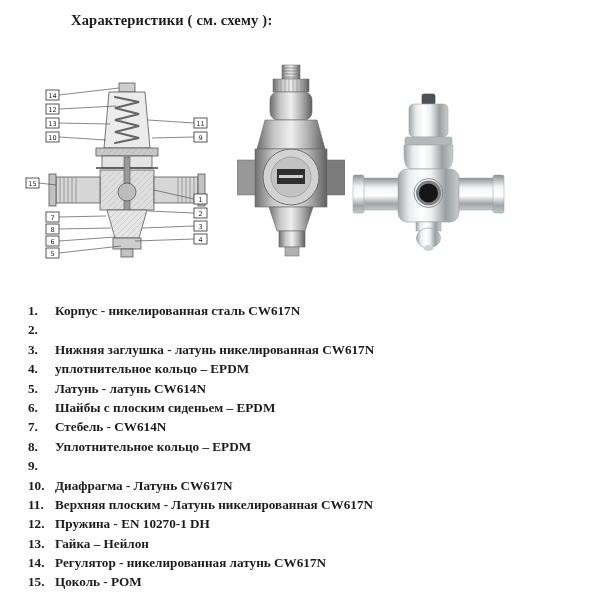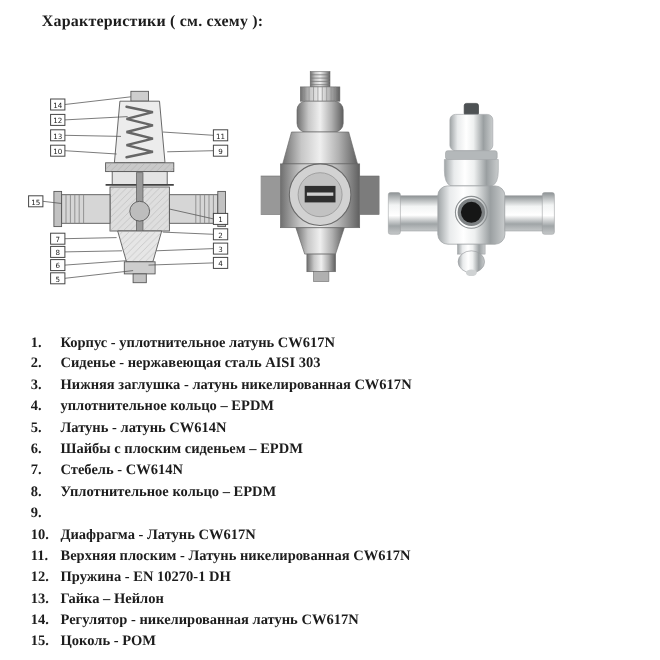--- a/index.html
+++ b/index.html
@@ -1,18 +1,18 @@
 <!DOCTYPE html>
 <html><head>
 <meta charset="utf-8">
 <style>
   html,body{margin:0;padding:0;background:#ffffff;}
   .page{position:relative;width:600px;height:600px;background:#ffffff;overflow:hidden;
         font-family:"Liberation Serif",serif;color:#1c1c1c;}
-  .title{position:absolute;left:38px;top:12px;font-size:14.5px;font-weight:bold;
+  .title{position:absolute;left:71px;top:12px;font-size:14.5px;font-weight:bold;
          letter-spacing:.2px;}
   .fig{position:absolute;}
   .fig-diagram{left:22px;top:78px;width:210px;height:205px;}
   .fig-mid{left:237px;top:63px;width:108px;height:222px;}
   .fig-photo{left:352px;top:92px;width:155px;height:178px;}
   .parts{position:absolute;left:28px;top:303px;right:8px;}
   .part-row{display:flex;align-items:baseline;height:19.4px;font-size:13.2px;font-weight:600;}
   .pnum{width:27px;flex:0 0 27px;}
   .ptxt{flex:1;white-space:nowrap;}
   .callout rect{fill:#ffffff;stroke:#444;stroke-width:0.9;}
@@ -233,25 +233,24 @@
       <rect x="141" y="83" width="11" height="38" rx="2" fill="url(#gV)" stroke="#9a9ea0" stroke-width="0.5"></rect>
       <rect x="64" y="130" width="25" height="9" fill="url(#gH)" stroke="#9a9ea0" stroke-width="0.5"></rect>
       <ellipse cx="76.5" cy="146" rx="12" ry="10" fill="url(#gH)" stroke="#9a9ea0" stroke-width="0.6"></ellipse>
       <ellipse cx="76.5" cy="156" rx="5" ry="3" fill="#cfd2d3"></ellipse>
     </g>
   </svg>
 
   <div class="parts" id="parts-list">
       <div class="part-row">
         <span class="pnum">1.</span>
-        <span class="ptxt">Корпус - уплотнительное латунь CW617N</span>
+        <span class="ptxt">Корпус - никелированная сталь CW617N</span>
       </div>
       <div class="part-row">
         <span class="pnum">2.</span>
-        <span class="ptxt">Сиденье - нержавеющая сталь AISI 303</span>
       </div>
       <div class="part-row">
         <span class="pnum">3.</span>
         <span class="ptxt">Нижняя заглушка - латунь никелированная  CW617N</span>
       </div>
       <div class="part-row">
         <span class="pnum">4.</span>
         <span class="ptxt">уплотнительное кольцо – EPDM</span>
       </div>
       <div class="part-row">

